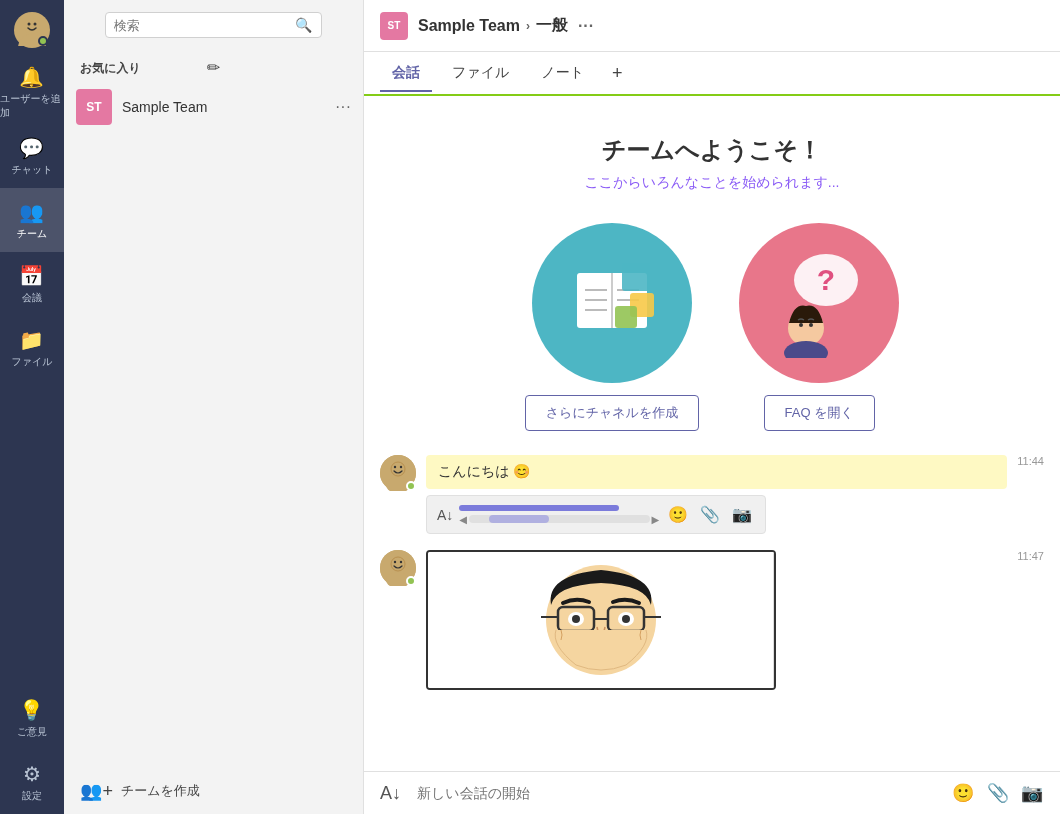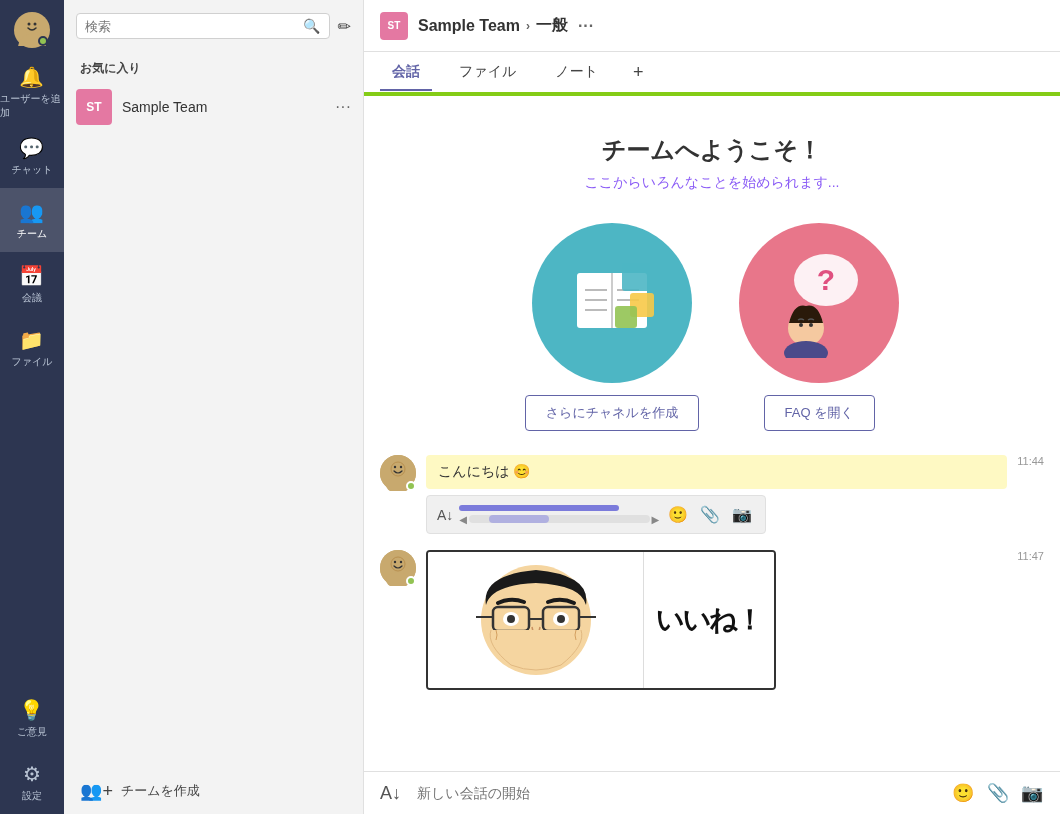--- a/index.html
+++ b/index.html
@@ -71,23 +71,24 @@
       width: 300px;
       background: #f3f3f3;
       height: 814px;
       display: flex;
       flex-direction: column;
       border-right: 1px solid #e0e0e0;
     }
     .sidebar-header {
       display: flex;
       align-items: center;
-      padding: 3px 12px;
-      gap: 8px;
+      padding: 12px 12px;
+      gap: 20px;
       height: 52px;
+      flex-direction: column;
     }
     .search-box {
       flex: 1;
       display: flex;
       align-items: center;
       background: #fff;
       border: 1px solid #d0d0d0;
       border-radius: 4px;
       padding: 4px 8px;
       gap: 6px;
@@ -192,23 +193,23 @@
     }
     .header-chevron { color: #666; font-size: 12px; }
     .header-channel { font-size: 16px; font-weight: 600; color: #333; }
     .header-more { color: #666; font-size: 16px; cursor: pointer; margin-left: 4px; }
 
     
     .tabs {
       display: flex;
       align-items: center;
       padding: 0 16px;
-      border-bottom: 4px solid #84cc16;
+      border-bottom: 2px solid #84cc16;
       height: 44px;
-      gap: 15px;
+      gap: 8px;
     }
     .tab {
       padding: 8px 12px;
       font-size: 14px;
       color: #444;
       cursor: pointer;
       border-bottom: 2px solid transparent;
       margin-bottom: -1px;
     }
     .tab.active {
@@ -586,23 +587,20 @@
 
               <path d="M62 98 Q80 94 98 98" stroke="#333" stroke-width="2" fill="none" stroke-linecap="round"></path>
 
               <path d="M35 75 Q30 90 55 110 Q80 120 105 110 Q130 90 125 75" fill="#f5d5a0" stroke="#e0b880" stroke-width="1"></path>
 
               <path d="M40 75 Q42 80 40 85" stroke="#d4a060" stroke-width="1" fill="none"></path>
               <path d="M120 75 Q118 80 120 85" stroke="#d4a060" stroke-width="1" fill="none"></path>
             </svg>
           </div>
 
-          <div style="width:130px;background:#fff;display:flex;align-items:center;justify-content:center;">
-            <span style="font-size:28px;font-weight:900;color:#111;font-family:'Hiragino Kaku Gothic ProN','Meiryo',sans-serif;letter-spacing:-2px;">いいね！</span>
-          </div>
         </div>
       </div>
       <span class="message-time">11:47</span>
     </div>
 
   </div>
 
   <div class="input-area">
     <span class="format-icon">A↓</span>
     <input type="text" class="message-input" placeholder="新しい会話の開始" style="">

